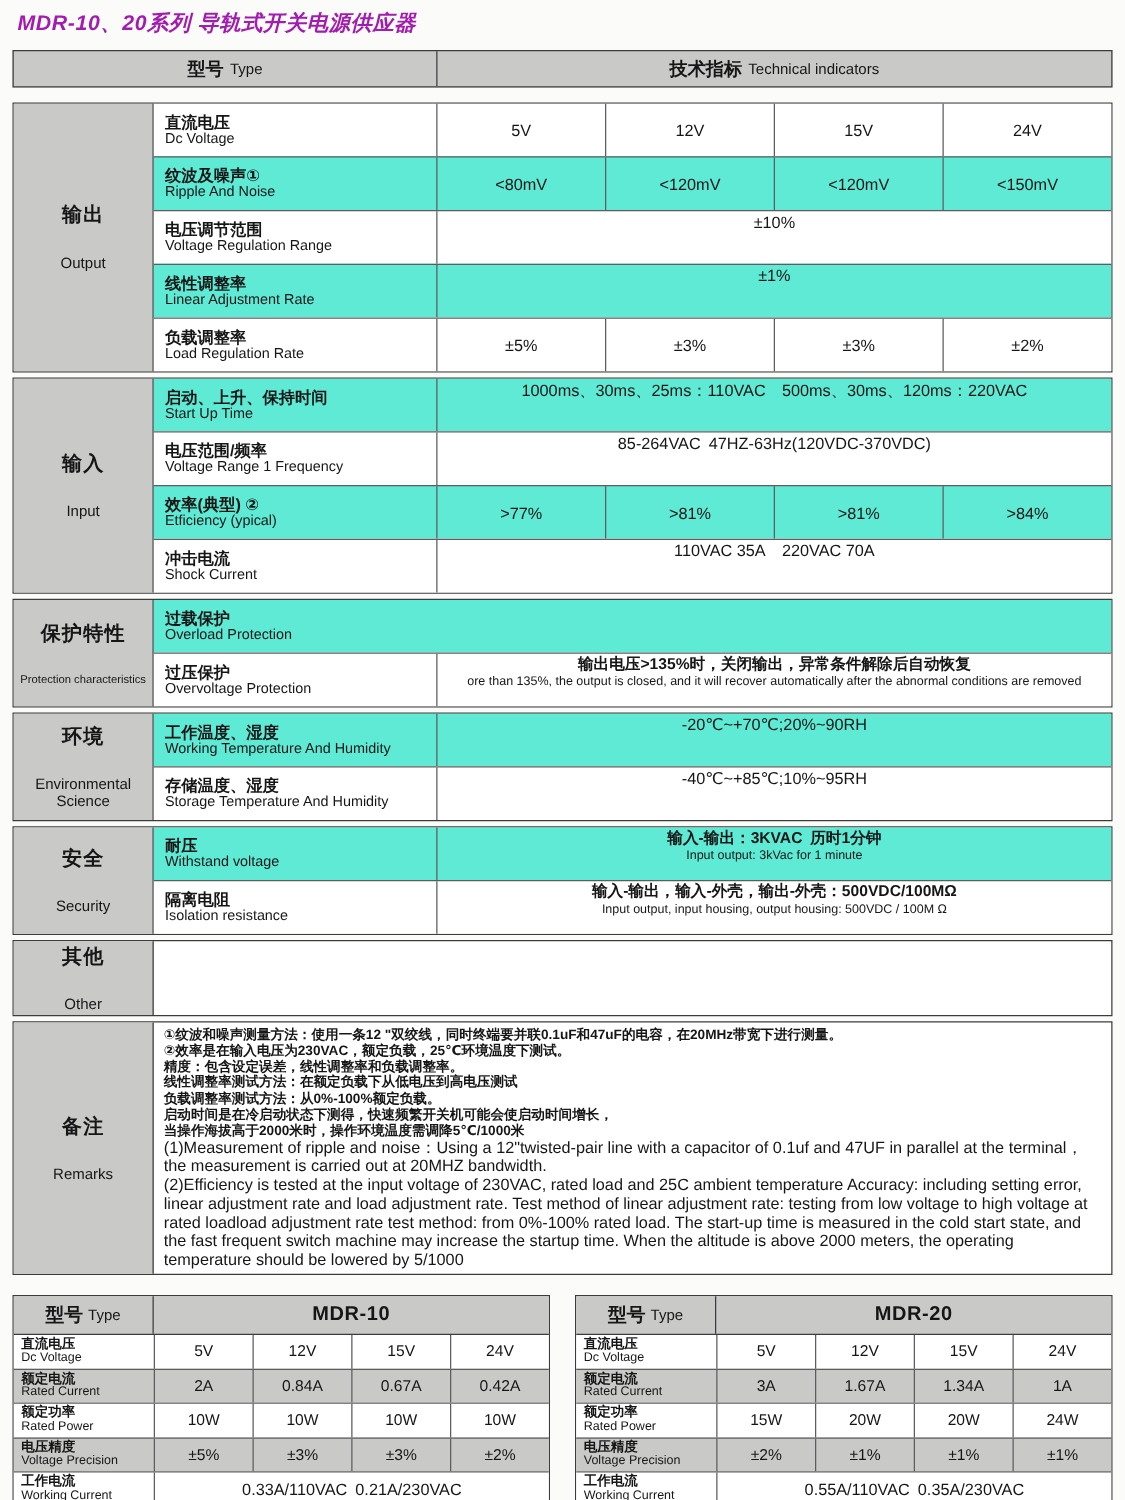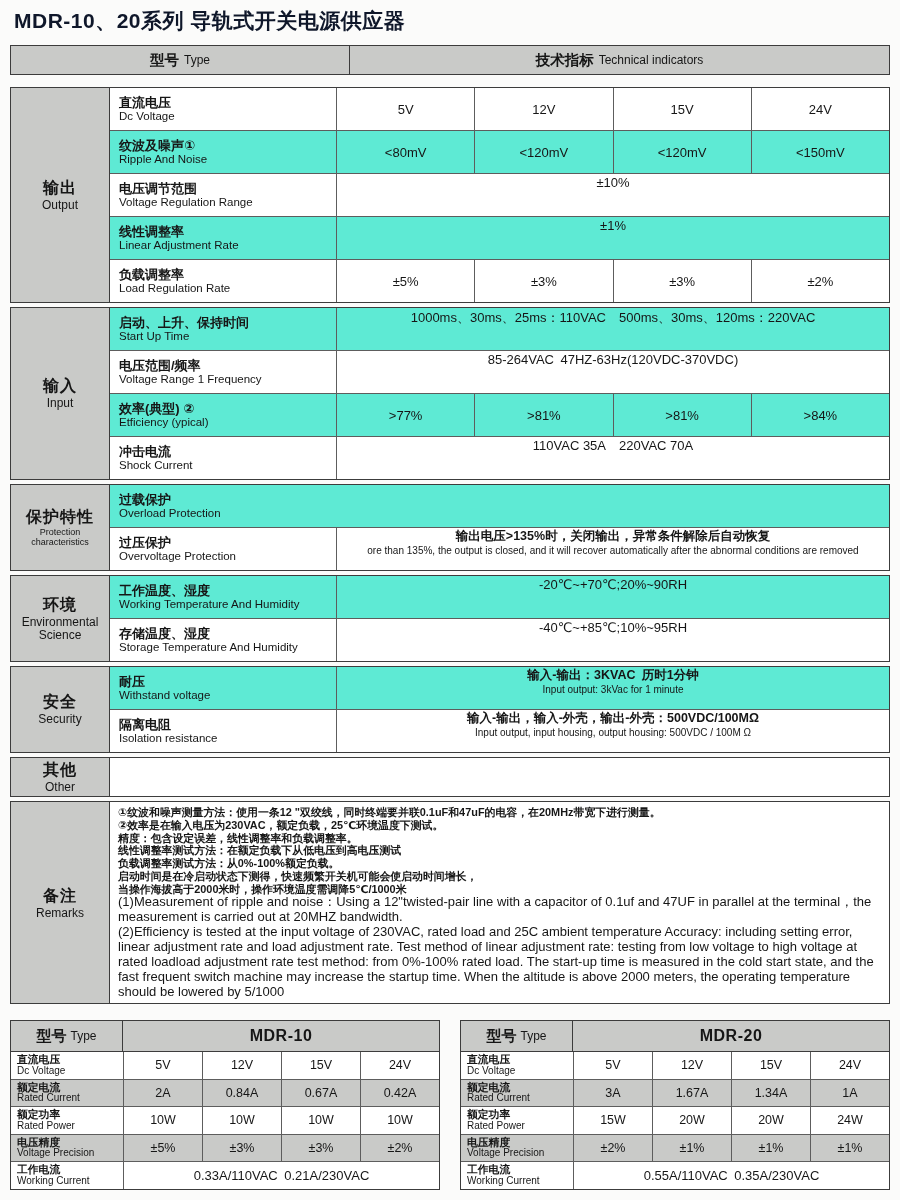--- a/index.html
+++ b/index.html
@@ -3,35 +3,35 @@
 <meta charset="utf-8">
 <style>
   html,body{margin:0;padding:0;}
   body{
     width:900px;height:1200px;overflow:hidden;
     background:#fbfbfa;color:#161616;
     font-family:"Liberation Sans","DejaVu Sans",sans-serif;
     -webkit-font-smoothing:antialiased;
   }
   .page{box-sizing:border-box;width:900px;padding:4px 10px 0 10px;}
-  .title{color:#0f172a;font-size:21px;font-weight:bold;margin:3px 0 10px 4px;letter-spacing:.5px;}
+  .title{color:#a21caf;font-size:17px;font-weight:bold;margin:3px 0 10px 4px;letter-spacing:.5px;font-style:italic;}
 
   
   .htable{display:flex;border:1px solid #3c3c3c;background:#c9cac8;height:28px;margin-bottom:12px;}
   .hcell{display:flex;align-items:center;justify-content:center;gap:5px;}
   .hcell.left{width:338px;border-right:1px solid #3c3c3c;}
   .hcell.right{flex:1;}
   .hzh{font-weight:bold;font-size:14.5px;}
   .hen{font-size:12px;}
 
   
   .section{display:flex;border:1px solid #3c3c3c;margin-bottom:4px;background:#ffffff;}
-  .seclabel{width:99px;background:#c9cac8;border-right:1px solid #3c3c3c;display:flex;flex-direction:column;align-items:center;justify-content:center;text-align:center;padding:2px;box-sizing:border-box;}
+  .seclabel{width:112px;background:#c9cac8;border-right:1px solid #3c3c3c;display:flex;flex-direction:column;align-items:center;justify-content:center;text-align:center;padding:2px;box-sizing:border-box;}
   .seczh{font-size:16px;font-weight:bold;letter-spacing:1px;}
-  .secen{font-size:12px;line-height:1.1;}
+  .secen{font-size:12px;line-height:1.1;margin-top:21px;}
   .secen.small{font-size:9px;}
   .rows{flex:1;display:flex;flex-direction:column;}
   .row{display:flex;min-height:42px;background:#fff;}
   .row + .row{border-top:1px solid #5d5d5d;}
   .row.g{background:#5eead4;}
   .attr{width:226px;box-sizing:border-box;padding:3px 6px 3px 9px;display:flex;flex-direction:column;justify-content:center;}
   .attrzh{font-size:13px;font-weight:bold;line-height:1.2;}
   .attren{font-size:11.5px;line-height:1.15;}
   .vals{flex:1;display:flex;}
   .vcell{flex:1;border-left:1px solid #5d5d5d;display:flex;align-items:center;justify-content:center;font-size:13px;text-align:center;}

